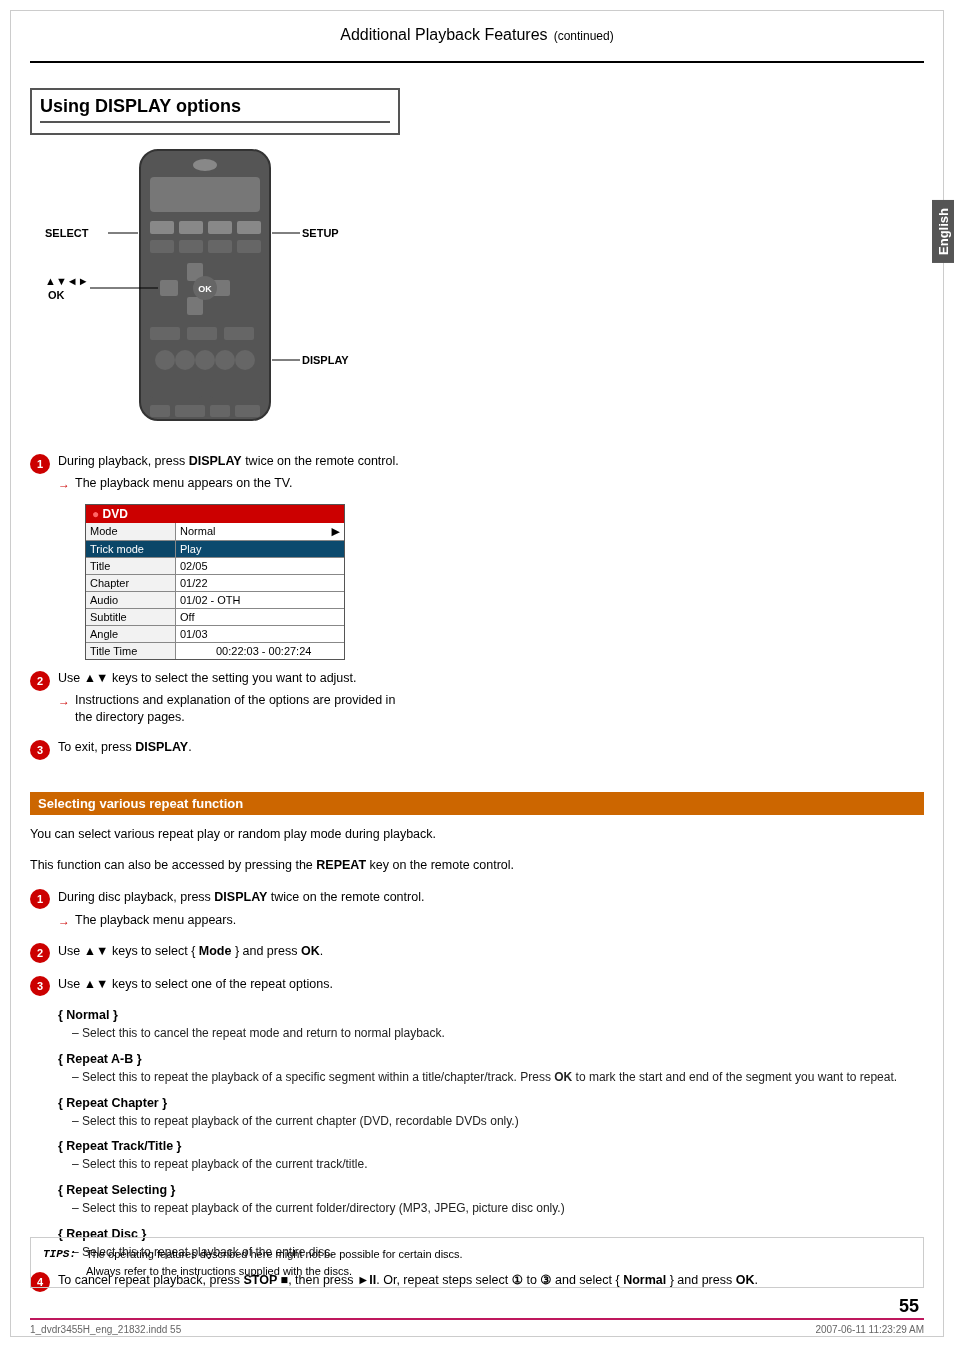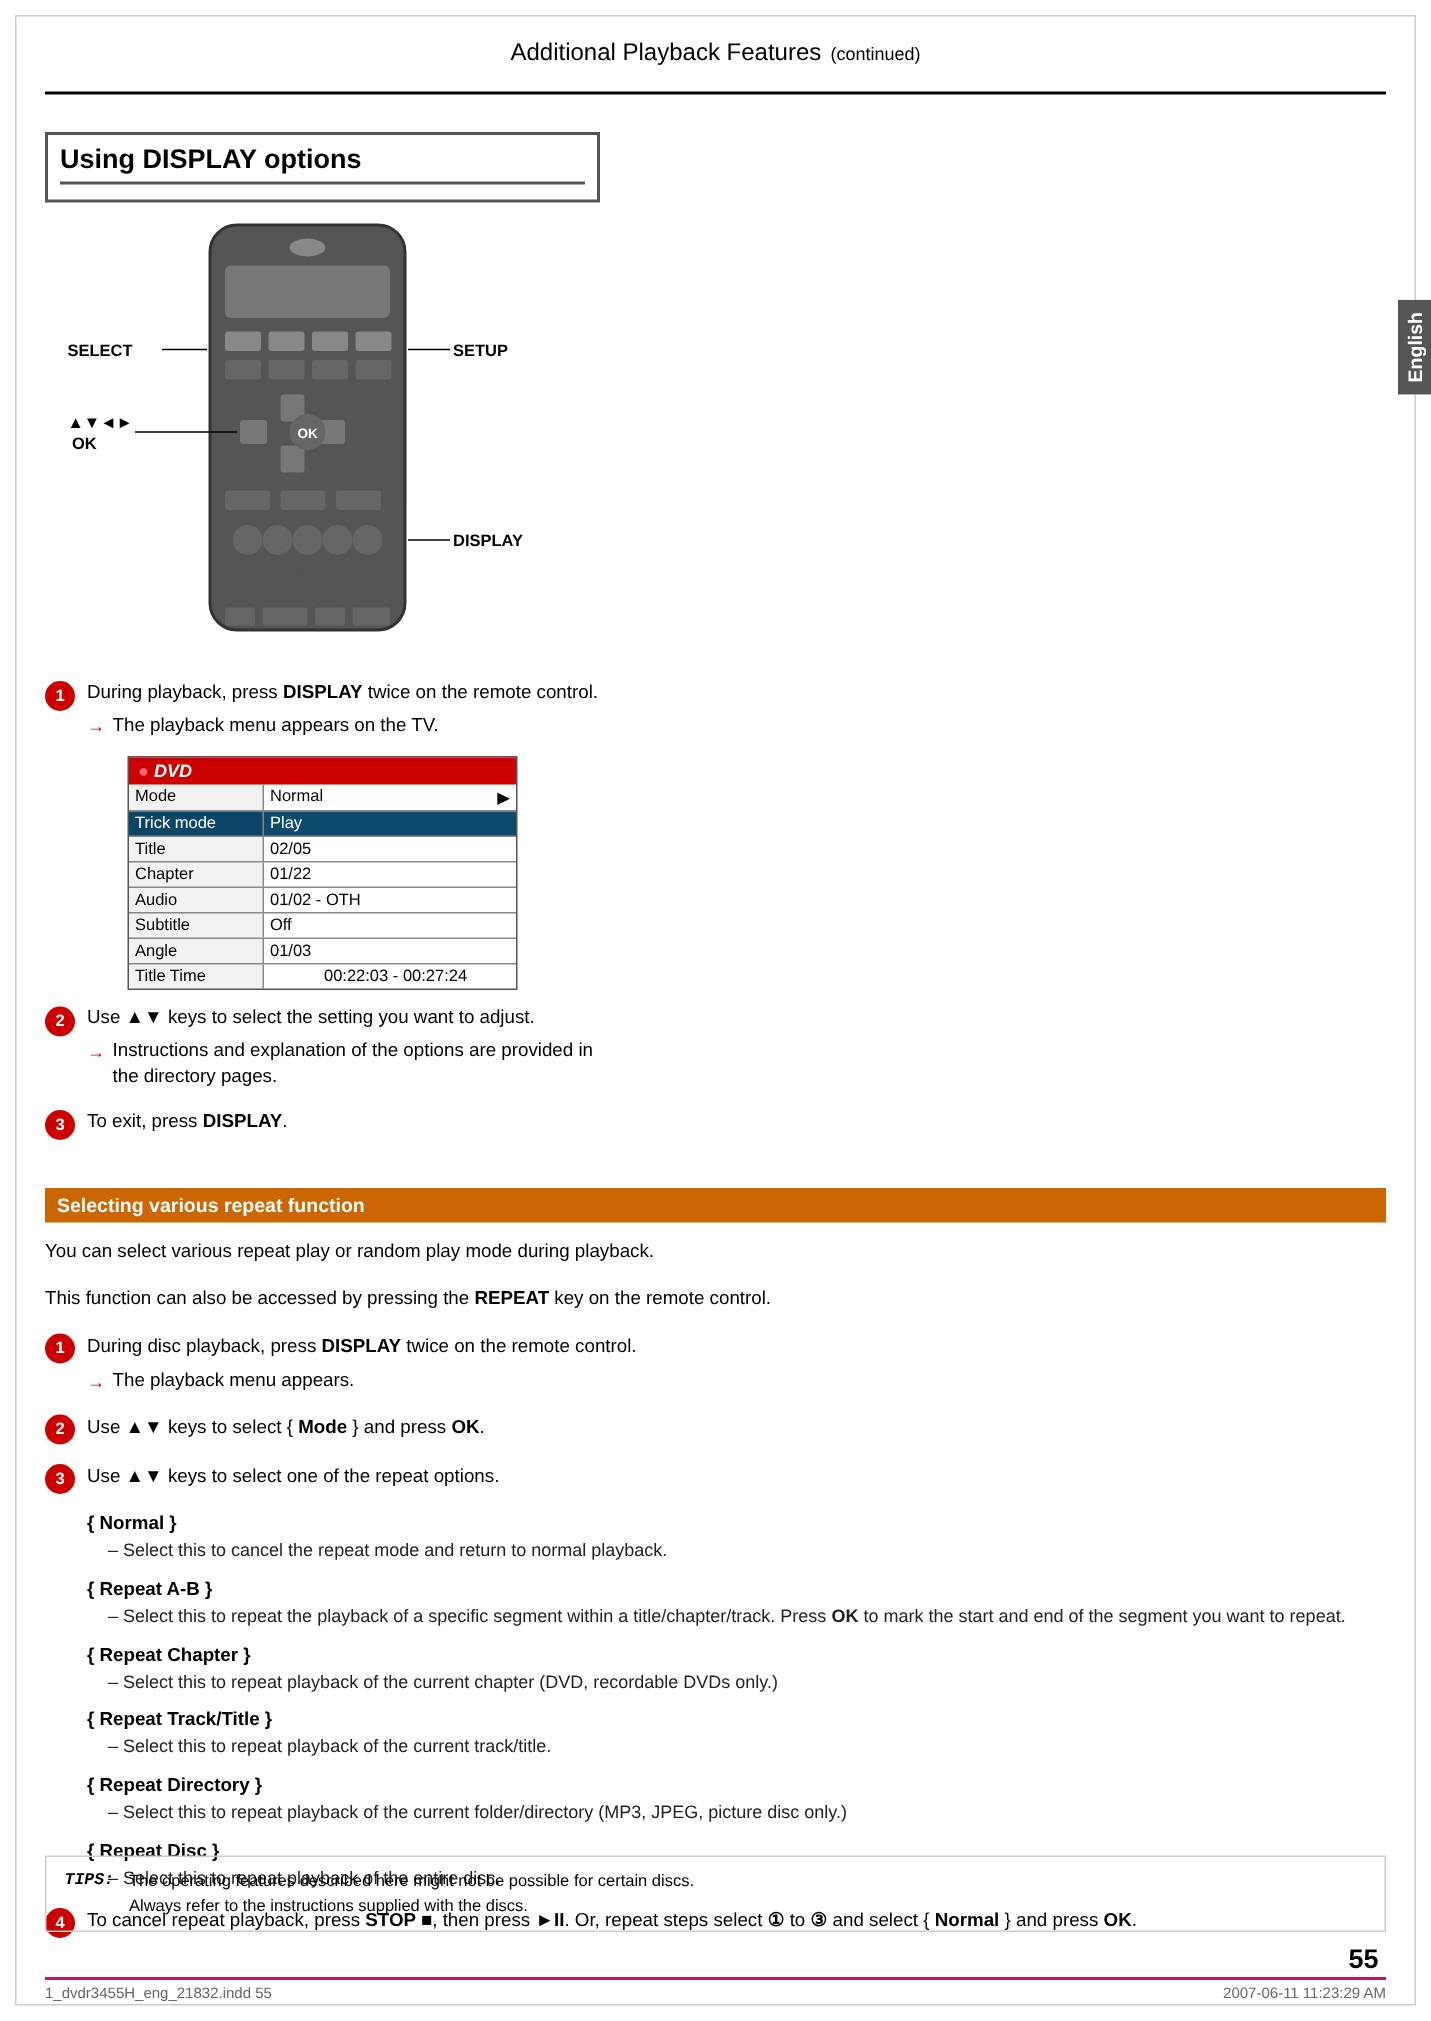--- a/index.html
+++ b/index.html
@@ -55,21 +55,20 @@
       border: 1px solid #555;
       font-size: 11px;
     }
 
     .menu-table-header {
       background: #cc0000;
       color: #fff;
       padding: 2px 6px;
       font-weight: bold;
       font-size: 12px;
-      font-style: italic;
     }
 
     .menu-table-row {
       display: flex;
       border-bottom: 1px solid #888;
     }
 
     .menu-table-row.highlighted {
       background: #0c4a6e;
       color: #fff;
@@ -495,21 +494,21 @@
       <div class="repeat-option-title">{ <strong>Repeat Chapter</strong> }</div>
       <div class="repeat-option-desc">– Select this to repeat playback of the current chapter (DVD, recordable DVDs only.)</div>
     </div>
 
     <div class="repeat-option">
       <div class="repeat-option-title">{ <strong>Repeat Track/Title</strong> }</div>
       <div class="repeat-option-desc">– Select this to repeat playback of the current track/title.</div>
     </div>
 
     <div class="repeat-option">
-      <div class="repeat-option-title">{ <strong>Repeat Directory</strong> }</div>
+      <div class="repeat-option-title">{ <strong>Repeat Selecting</strong> }</div>
       <div class="repeat-option-desc">– Select this to repeat playback of the current folder/directory (MP3, JPEG, picture disc only.)</div>
     </div>
 
     <div class="repeat-option">
       <div class="repeat-option-title">{ <strong>Repeat Disc</strong> }</div>
       <div class="repeat-option-desc">– Select this to repeat playback of the entire disc.</div>
     </div>
 
     <div class="right-step-item" style="margin-top:8px;">
       <div class="right-step-circle">4</div>

